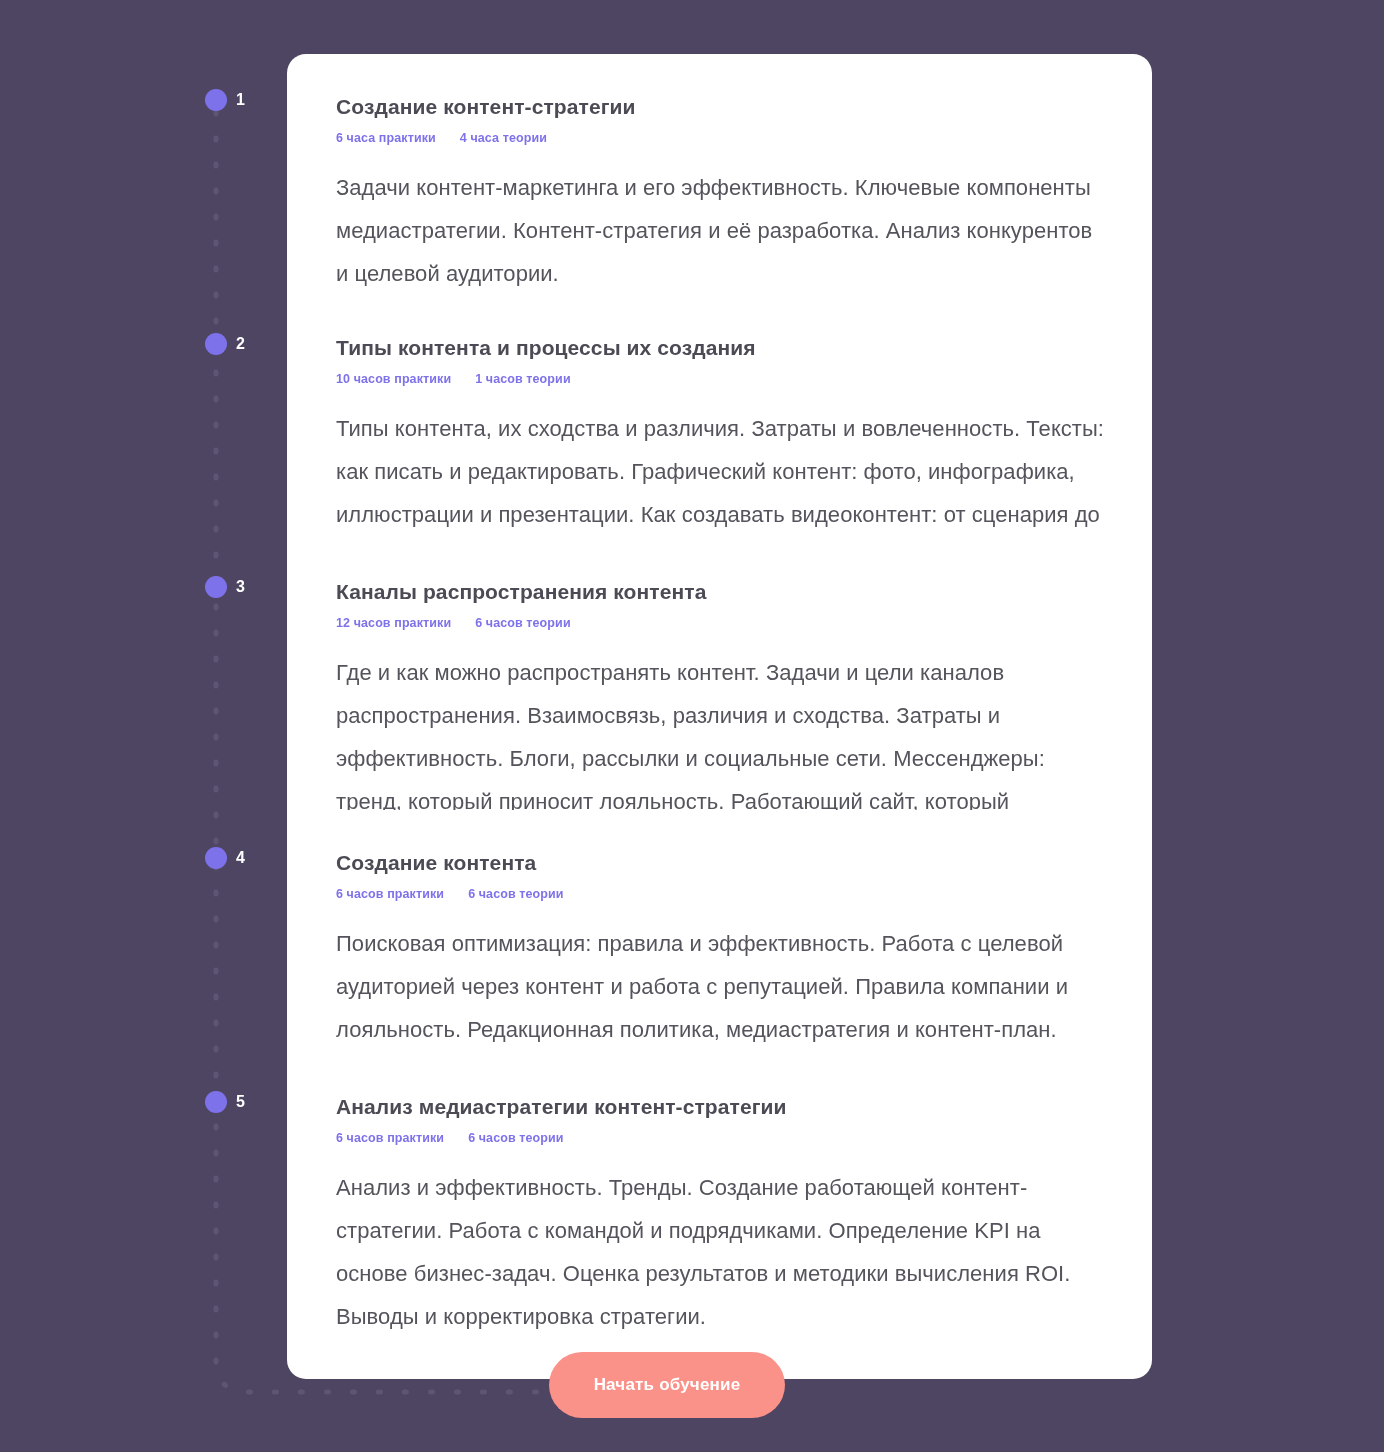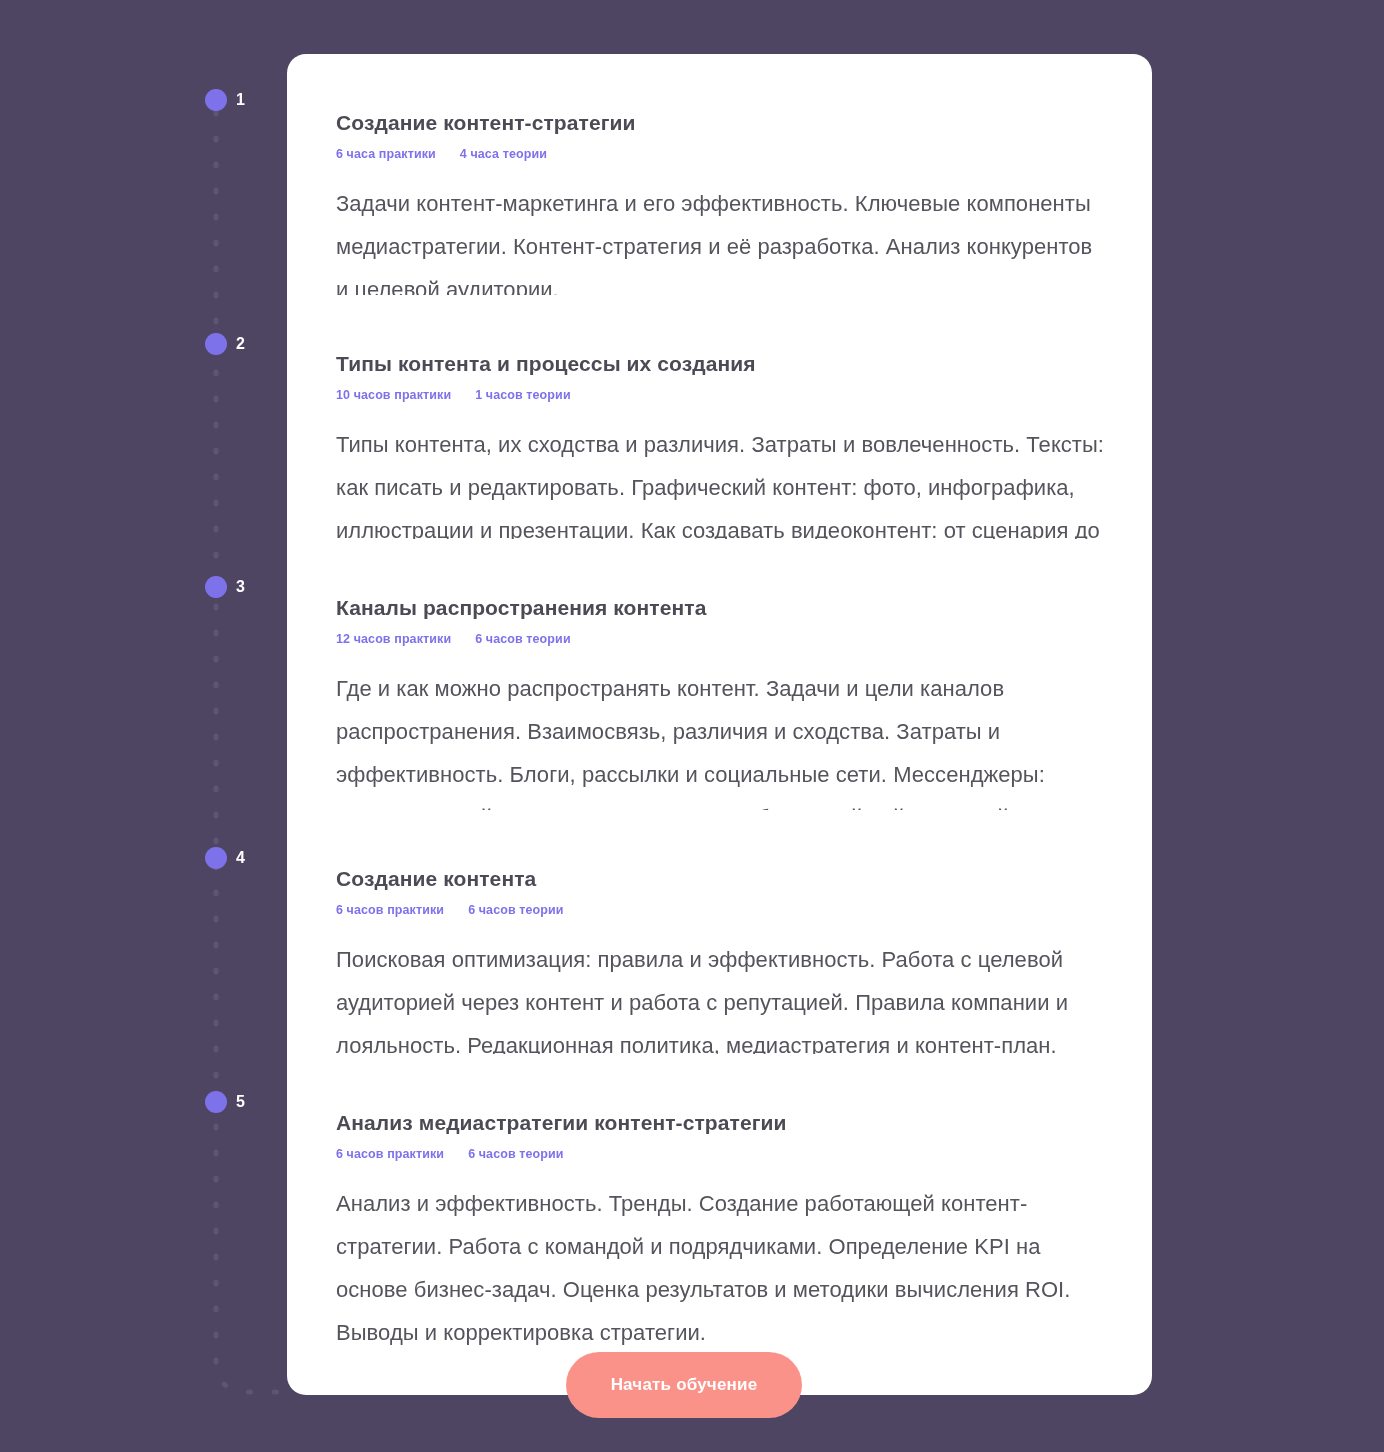--- a/index.html
+++ b/index.html
@@ -68,21 +68,21 @@
     left: 287px;
     top: 0;
     width: 865px;
   }
   .card {
     position: absolute;
     left: 0;
     width: 865px;
     background: #FFFFFF;
     border-radius: 19px;
-    padding: 56px 48px 40px 49px;
+    padding: 40px 48px 40px 49px;
   }
   .card-title {
     margin: 0;
     font-size: 21px;
     font-weight: bold;
     color: #4C4A54;
     letter-spacing: 0.1px;
     line-height: 1.25;
   }
   .card-meta {
@@ -103,21 +103,21 @@
     font-size: 22px;
     line-height: 1.95;
     color: #55545C;
     letter-spacing: 0.05px;
     max-width: 800px;
   }
 
   
   .cta-wrap {
     position: absolute;
-    left: 566px;
+    left: 549px;
     top: 1352px;
   }
   .cta-button {
     display: inline-flex;
     align-items: center;
     justify-content: center;
     width: 236px;
     height: 66px;
     border: none;
     border-radius: 33px;

